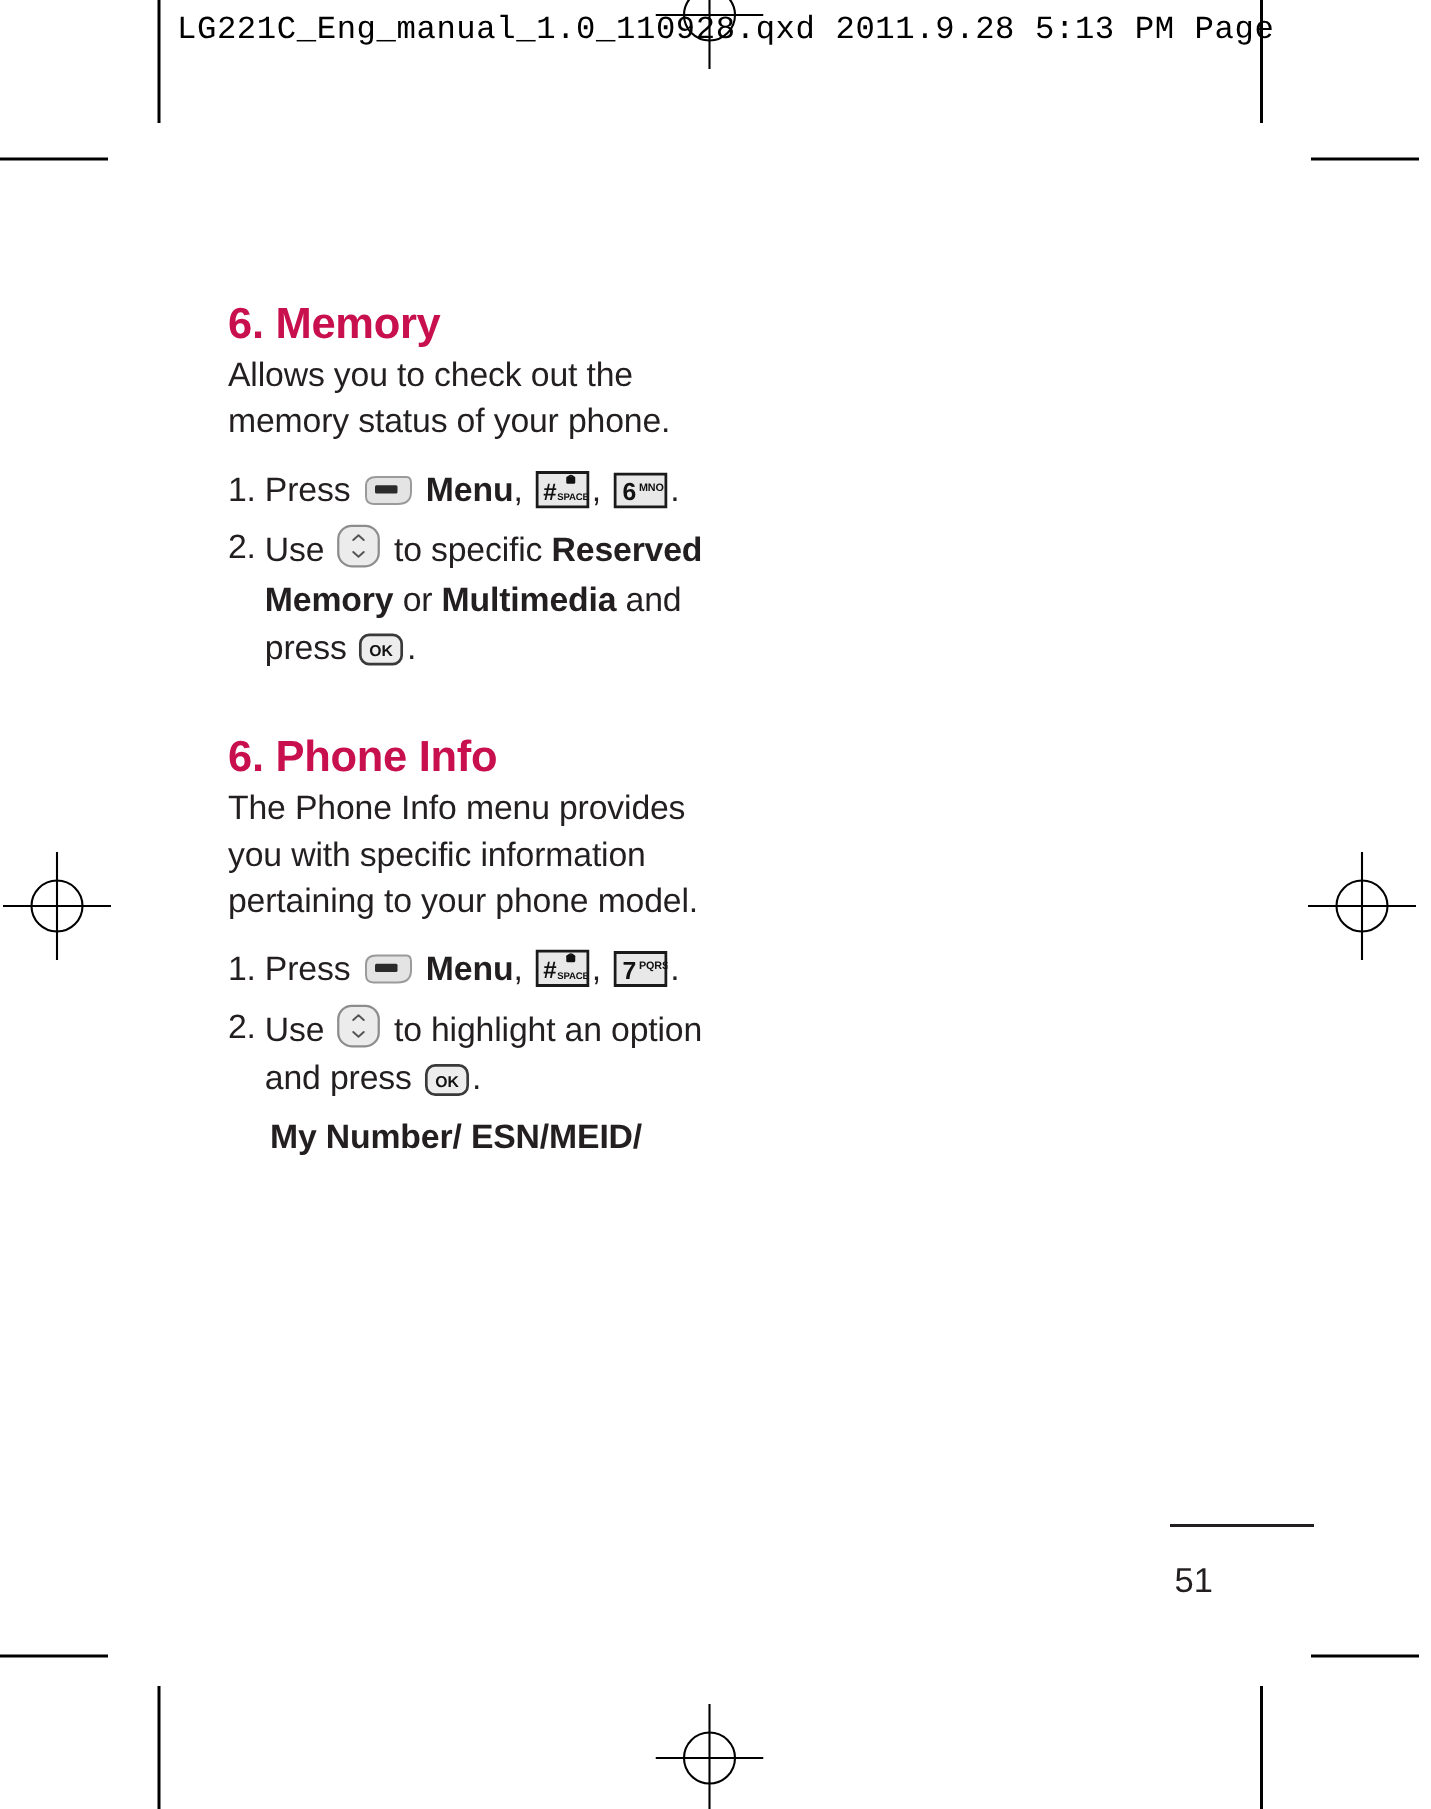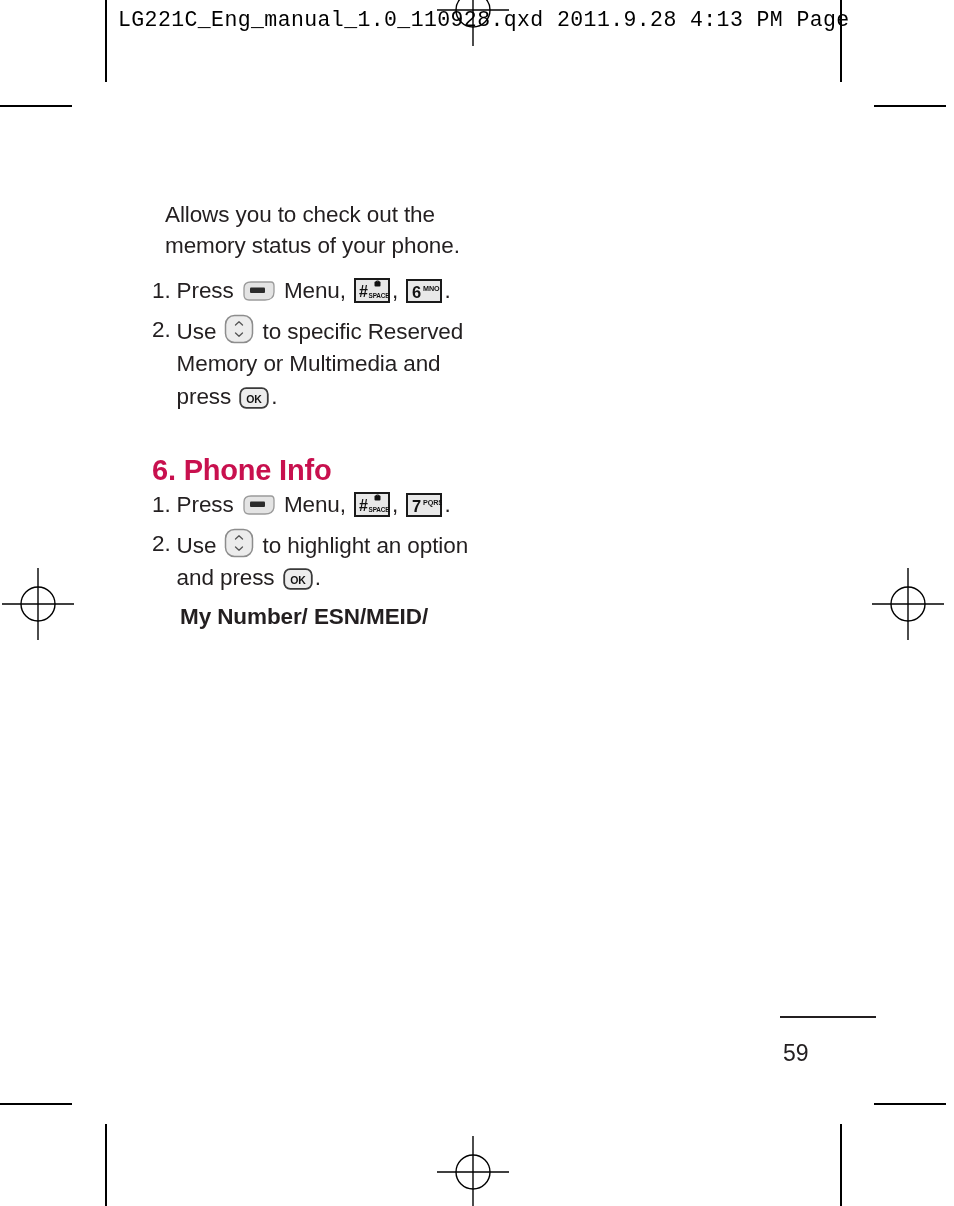--- a/index.html
+++ b/index.html
@@ -69,38 +69,38 @@
     color: #C8104E;
     font-size: 29px;
     font-weight: bold;
     margin: 0 0 2px 0;
     letter-spacing: -0.2px;
     line-height: 1.15;
   }
   .intro {
     font-size: 22.5px;
     line-height: 1.36;
-    margin: 0 0 14px 13px;
+    margin: 0 0 14px 0;
     letter-spacing: -0.1px;
   }
   .step {
     display: flex;
     font-size: 22.5px;
     line-height: 1.45;
     margin-bottom: 6px;
     letter-spacing: -0.1px;
   }
   .step-num {
     flex: 0 0 auto;
     padding-right: 6px;
   }
   .step-body {
     flex: 1 1 auto;
   }
-  .strong { font-weight: normal; text-align: right; }
+  .strong { font-weight: bold; text-align: right; }
   .options {
     font-size: 22.5px;
     font-weight: bold;
     line-height: 1.4;
     margin: 0 0 0 28px;
     letter-spacing: -0.1px;
   }
   .gap { height: 34px; }
 
   
@@ -124,21 +124,21 @@
     position: absolute;
     left: 783px;
     top: 1040px;
     font-size: 23px;
     color: #231f20;
   }
 </style>
 </head>
 <body>
 
-<div class="header-line">LG221C_Eng_manual_1.0_110928.qxd  2011.9.28  4:13 PM  Page</div>
+<div class="header-line">LG221C_Eng_manual_1.0_110928.qxd  2011.9.28  5:13 PM  Page</div>
 
 <div class="trim-v left"></div>
 <div class="trim-v right"></div>
 <div class="trim-v left-b"></div>
 <div class="trim-v right-b"></div>
 
 <div class="crop-h tl"></div>
 <div class="crop-h tr"></div>
 <div class="crop-h bl"></div>
 <div class="crop-h br"></div>
@@ -167,20 +167,21 @@
 <div class="reg bottom">
   <svg width="72" height="72" viewBox="0 0 72 72">
     <line x1="36" y1="0" x2="36" y2="72" stroke="#000" stroke-width="1.4"></line>
     <line x1="0" y1="36" x2="72" y2="36" stroke="#000" stroke-width="1.4"></line>
     <circle cx="36" cy="36" r="17" fill="none" stroke="#000" stroke-width="1.4"></circle>
   </svg>
 </div>
 
 <div class="page">
   <div id="sections-root">
+      <h2 class="section-title">6. Memory</h2>
       <p class="intro">Allows you to check out the memory status of your phone.</p>
       <div class="step">
         <span class="step-num">1.</span>
         <span class="step-body"><span>Press </span><span class="key"><svg width="34" height="24" viewBox="0 0 34 24">
               <path d="M2 9 Q2 3 9 3 L29 3 Q32 3 32 7 L32 13 Q32 21 23 21 L7 21 Q2 21 2 16 Z" fill="#e4e4e4" stroke="#9a9a9a" stroke-width="1.3"></path>
               <rect x="8" y="8.5" width="15" height="5.5" rx="1" fill="#2b2b2b"></rect>
             </svg></span><span class="strong"> Menu</span><span>, </span><span class="key"><svg width="36" height="25" viewBox="0 0 36 25">
               <rect x="1" y="1" width="34" height="23" fill="#e8e8e8" stroke="#1a1a1a" stroke-width="2"></rect>
               <text x="9.5" y="19" font-family="Liberation Sans, sans-serif" font-size="16" font-weight="bold" fill="#111" text-anchor="middle">#</text>
               <rect x="20.5" y="3.5" width="6" height="5" rx="1" fill="#111"></rect>
@@ -198,20 +199,21 @@
               <rect x="1.5" y="1.5" width="27" height="27" rx="9" fill="#ececec" stroke="#8d8d8d" stroke-width="1.5"></rect>
               <path d="M11.5 11 L15 7.8 L18.5 11" fill="none" stroke="#555" stroke-width="1.3" stroke-linecap="round" stroke-linejoin="round"></path>
               <path d="M11.5 19 L15 22.2 L18.5 19" fill="none" stroke="#555" stroke-width="1.3" stroke-linecap="round" stroke-linejoin="round"></path>
             </svg></span><span> to specific </span><span class="strong">Reserved Memory</span><span> or </span><span class="strong">Multimedia</span><span> and press </span><span class="key"><svg width="30" height="22" viewBox="0 0 30 22">
               <rect x="1.2" y="1.2" width="27.6" height="19.6" rx="6" fill="#ededed" stroke="#3a3a3a" stroke-width="1.8"></rect>
               <text x="15" y="15.5" font-family="Liberation Sans, sans-serif" font-size="10.5" font-weight="bold" fill="#111" text-anchor="middle">OK</text>
             </svg></span><span>.</span></span>
       </div>
       <div class="gap"></div>
       <h2 class="section-title">6. Phone Info</h2>
+      <p class="intro">The Phone Info menu provides you with specific information pertaining to your phone model.</p>
       <div class="step">
         <span class="step-num">1.</span>
         <span class="step-body"><span>Press </span><span class="key"><svg width="34" height="24" viewBox="0 0 34 24">
               <path d="M2 9 Q2 3 9 3 L29 3 Q32 3 32 7 L32 13 Q32 21 23 21 L7 21 Q2 21 2 16 Z" fill="#e4e4e4" stroke="#9a9a9a" stroke-width="1.3"></path>
               <rect x="8" y="8.5" width="15" height="5.5" rx="1" fill="#2b2b2b"></rect>
             </svg></span><span class="strong"> Menu</span><span>, </span><span class="key"><svg width="36" height="25" viewBox="0 0 36 25">
               <rect x="1" y="1" width="34" height="23" fill="#e8e8e8" stroke="#1a1a1a" stroke-width="2"></rect>
               <text x="9.5" y="19" font-family="Liberation Sans, sans-serif" font-size="16" font-weight="bold" fill="#111" text-anchor="middle">#</text>
               <rect x="20.5" y="3.5" width="6" height="5" rx="1" fill="#111"></rect>
               <path d="M22 4 a1.8 1.8 0 0 1 3.2 0" fill="none" stroke="#111" stroke-width="1.1"></path>
@@ -233,13 +235,13 @@
               <text x="15" y="15.5" font-family="Liberation Sans, sans-serif" font-size="10.5" font-weight="bold" fill="#111" text-anchor="middle">OK</text>
             </svg></span><span>.</span></span>
       </div>
       <div class="options">
         <div>My Number/ ESN/MEID/</div>
       </div>
     </div>
 </div>
 
 <div class="footer-rule"></div>
-<div class="page-num">59</div>
+<div class="page-num">51</div>
 
 </body></html>

